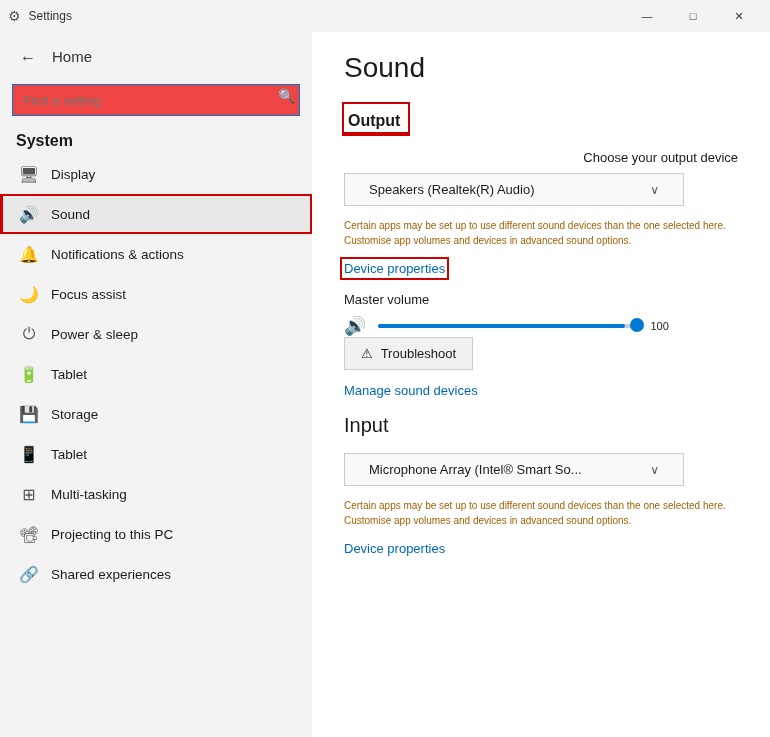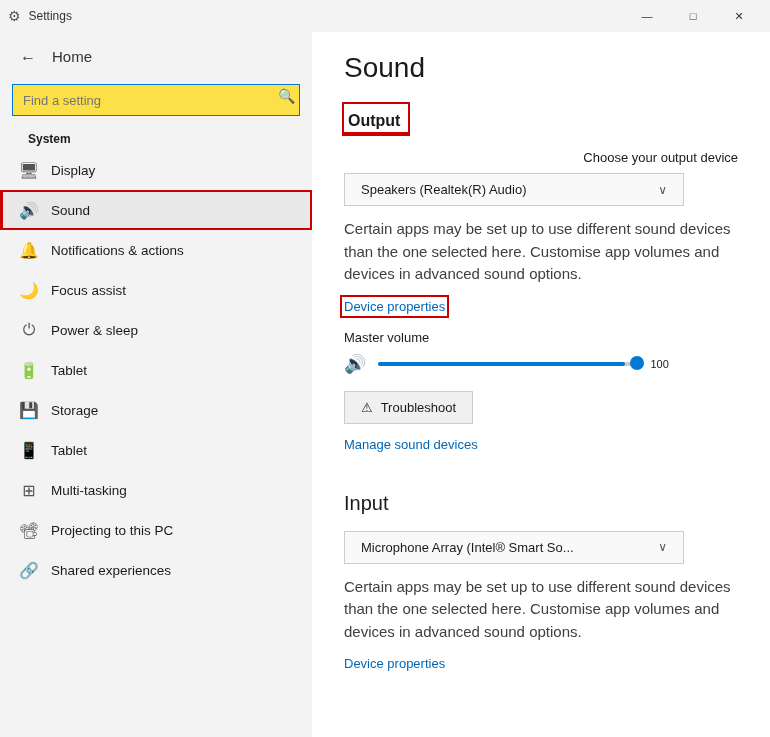--- a/index.html
+++ b/index.html
@@ -86,43 +86,43 @@
     }
 
     .search-box {
       margin: 4px 12px 8px 12px;
       position: relative;
     }
     .search-input {
       width: 100%;
       height: 32px;
       border: 1.5px solid #0078d4;
-      background: #fde047;
+      background: #ef4444;
       padding: 0 32px 0 10px;
       font-size: 13px;
       font-family: 'Segoe UI', sans-serif;
       color: #333;
       outline: none;
     }
     .search-icon-btn {
       position: absolute;
       right: 4px;
       top: 4px;
       background: transparent;
       border: none;
       cursor: pointer;
       font-size: 14px;
       color: #666;
     }
 
     .sidebar-section-label {
-      font-size: 12px;
+      font-size: 16px;
       font-weight: 600;
       color: #1a1a1a;
-      padding: 8px 16px 4px 28px;
+      padding: 8px 16px 4px 16px;
       text-transform: none;
     }
 
     .sidebar-item {
       display: flex;
       align-items: center;
       padding: 10px 16px;
       cursor: pointer;
       gap: 12px;
       color: #1a1a1a;
@@ -180,33 +180,33 @@
       margin-bottom: 8px;
       text-align: right;
     }
 
     .dropdown {
       display: flex;
       align-items: center;
       justify-content: space-between;
       border: 1px solid #ccc;
       background: #f9f9f9;
-      padding: 8px 16px;
+      padding: 8px 24px;
       cursor: pointer;
       font-size: 13px;
       color: #1a1a1a;
       min-width: 280px;
       max-width: 340px;
       margin-bottom: 12px;
     }
     .dropdown-arrow { font-size: 12px; color: #555; }
 
     .info-text {
-      font-size: 15px;
-      color: #404040;
+      font-size: 10px;
+      color: #a16207;
       line-height: 1.5;
       margin-bottom: 12px;
       max-width: 400px;
     }
 
     .link-text {
       color: #0067b8;
       cursor: pointer;
       font-size: 13px;
       text-decoration: none;
@@ -217,21 +217,21 @@
     }
     .link-text-plain {
       color: #0067b8;
       cursor: pointer;
       font-size: 13px;
       text-decoration: none;
       display: inline-block;
       margin-bottom: 16px;
     }
 
-    .volume-section { margin-bottom: 16px; }
+    .volume-section { }
     .volume-label { font-size: 13px; color: #1a1a1a; margin-bottom: 8px; }
     .volume-row {
       display: flex;
       align-items: center;
       gap: 12px;
     }
     .volume-icon { font-size: 18px; color: #555; }
     .volume-slider-track {
       flex: 1;
       height: 4px;
@@ -268,21 +268,21 @@
       padding: 8px 16px;
       background: #f0f0f0;
       border: 1px solid #ccc;
       cursor: pointer;
       font-size: 13px;
       color: #1a1a1a;
       font-family: 'Segoe UI', sans-serif;
       margin-bottom: 12px;
     }
 
-    .section-gap { margin-top: 24px; }
+    .section-gap { }
   </style>
 </head>
 <body>
 
 <div class="titlebar">
   <span style="font-size:14px; color:#555;">⚙</span>
   <span class="titlebar-title">Settings</span>
   <div class="titlebar-controls">
     <button class="titlebar-btn">—</button>
     <button class="titlebar-btn">□</button>

